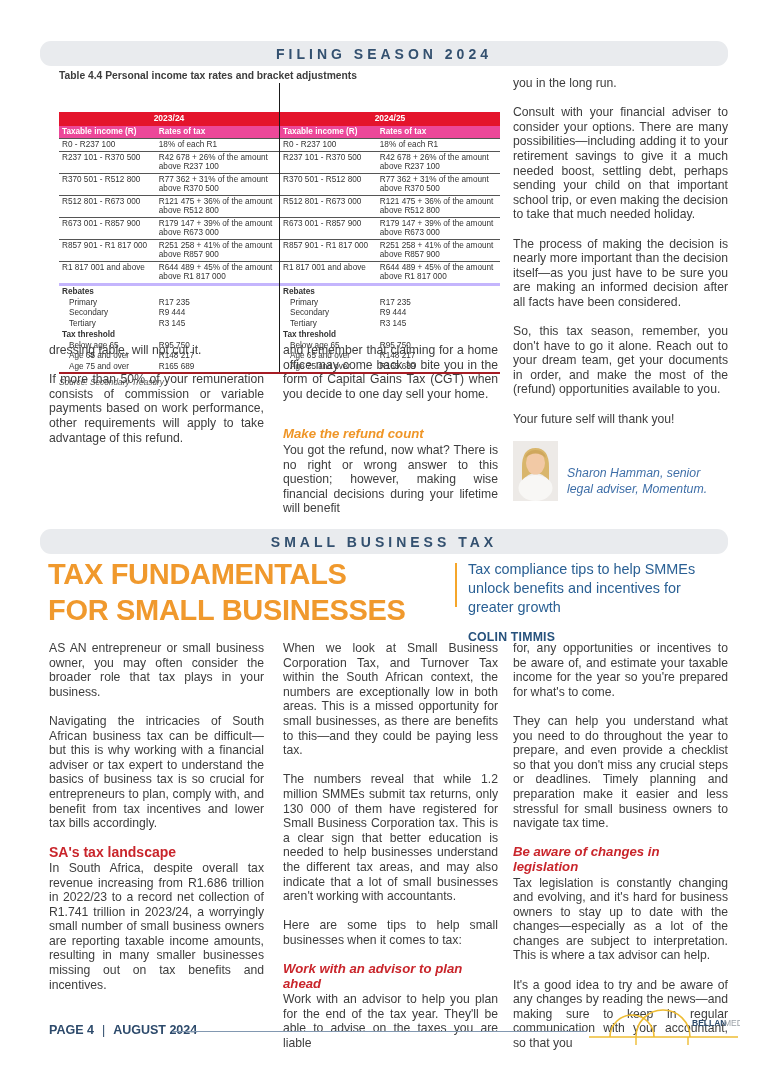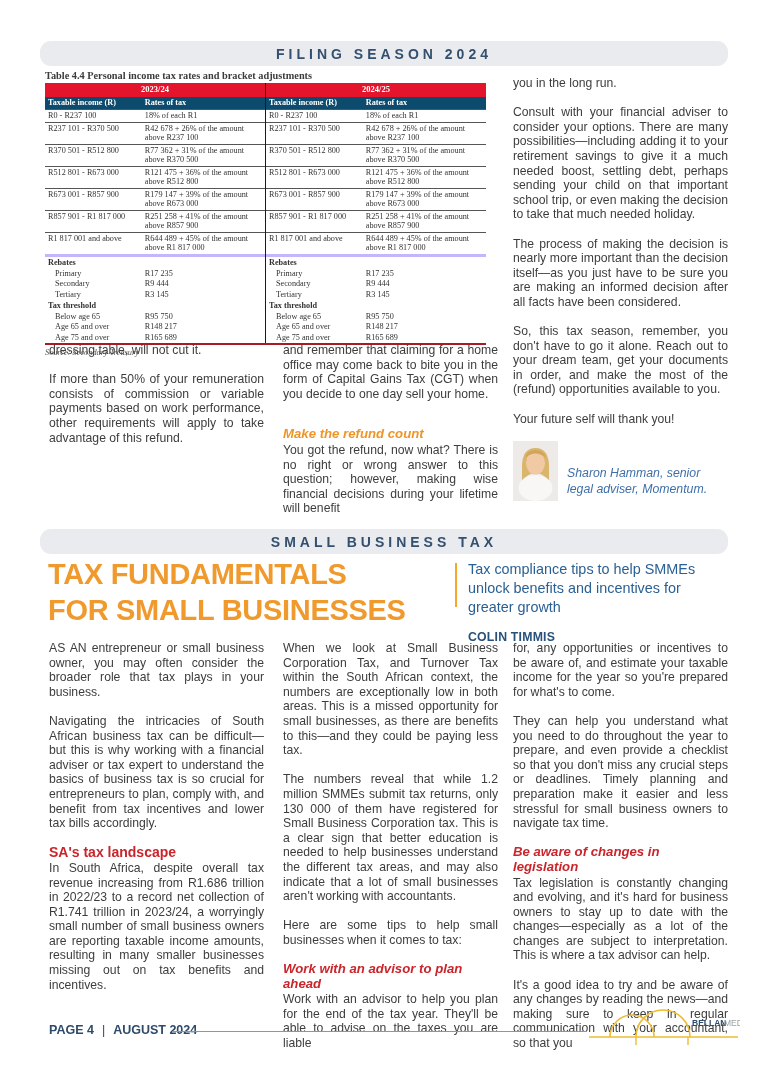--- a/index.html
+++ b/index.html
@@ -5,27 +5,27 @@
   html,body{margin:0;padding:0;background:#ffffff;}
   .page{position:relative;width:768px;height:1085px;background:#ffffff;overflow:hidden;
         font-family:"Liberation Sans","DejaVu Sans",sans-serif;color:#3d3d3d;}
   
   .banner{position:absolute;left:40px;width:688px;height:25px;background:#e9ebee;
           display:flex;align-items:center;justify-content:center;border-radius:11px;}
   .banner span{font-size:14px;font-weight:bold;letter-spacing:4px;color:#33506f;}
   .banner1{top:41px;}
   .banner2{top:529px;}
   
-  .table-block{position:absolute;left:45px;top:70px;width:441px;font-family:Liberation Serif, serif;}
+  .table-block{position:absolute;left:59px;top:70px;width:441px;}
   .tbl-caption{font-size:10.3px;font-weight:bold;color:#3c3c3c;margin-bottom:2px;}
   .tblwrap{display:flex;border-bottom:2.5px solid #a61c24;font-size:8.2px;line-height:9.5px;color:#333;}
   .tblhalf{flex:1;min-width:0;}
   .tblhalf + .tblhalf{border-left:1.5px solid #1a1a1a;}
-  .yr{background:#e4142c;color:#fff;font-weight:bold;text-align:center;padding:2px 0;font-size:8.5px;}
-  .hdr{display:flex;background:#0c4a6e;color:#fff;font-weight:bold;}
+  .yr{background:#e4142c;color:#fff;font-weight:bold;text-align:center;padding:2px 0;font-size:8.5px;margin-top:29px;}
+  .hdr{display:flex;background:#ec4899;color:#fff;font-weight:bold;}
   .hdr > div{padding:1.5px 3px;}
   .c1{width:44%;box-sizing:border-box;}
   .c2{width:56%;box-sizing:border-box;}
   .brow{display:flex;border-top:1px solid #555;}
   .brow > div{padding:1px 3px;}
   .brow .l2{display:block;}
   .lblrow{font-weight:bold;padding:1px 3px;}
   .sect{border-top:3px solid #c4b5fd;}
   .srow{display:flex;}
   .srow .c1{padding:0.5px 3px 0.5px 10px;}

